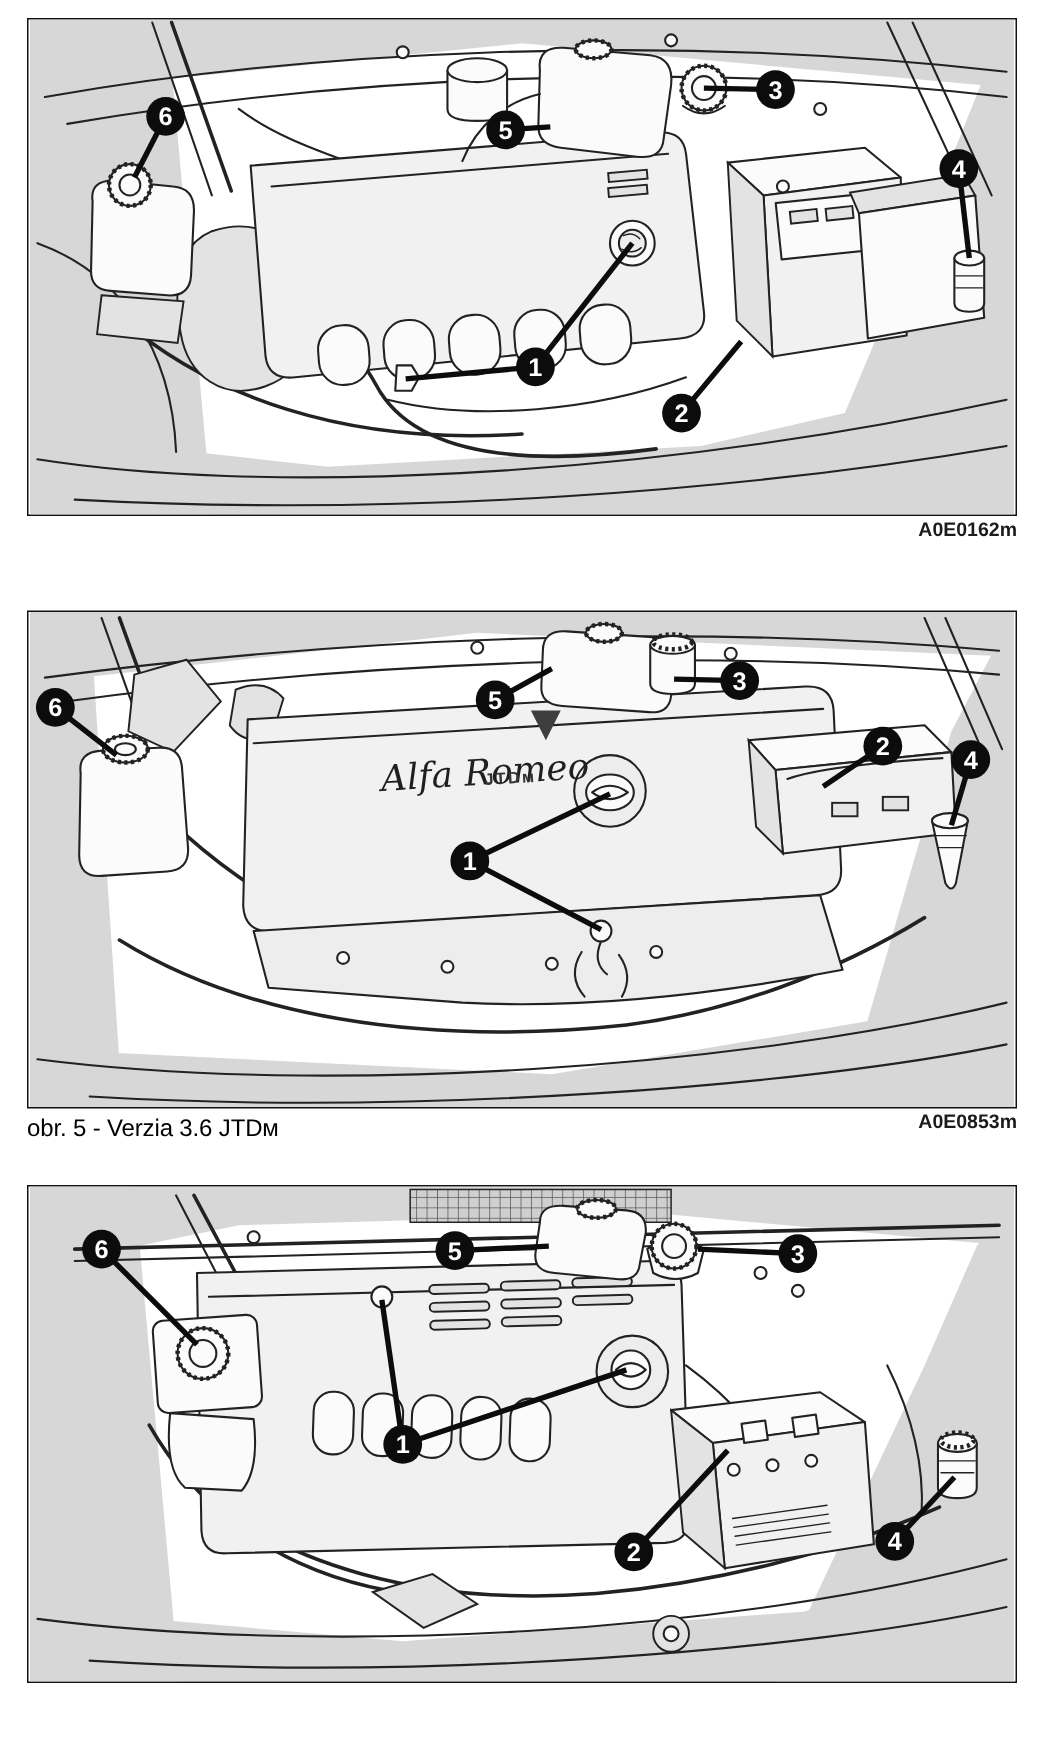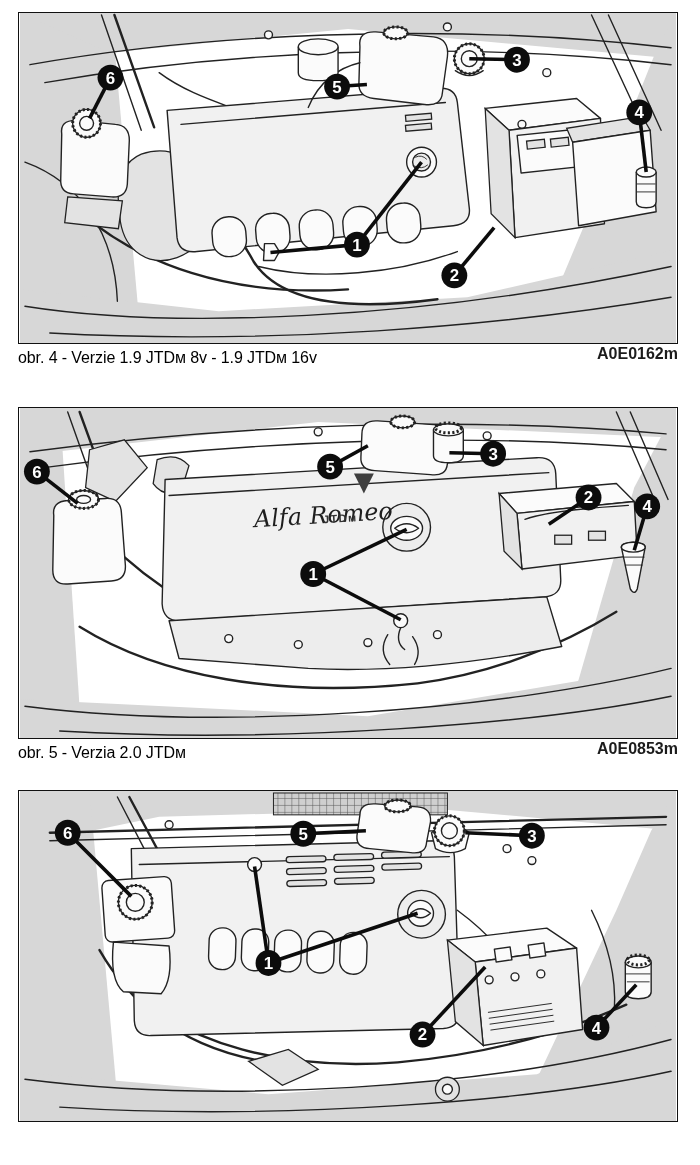--- a/index.html
+++ b/index.html
@@ -3,21 +3,21 @@
 <meta charset="utf-8">
 <style>
   html,body{margin:0;padding:0;background:#fff;}
   body{width:700px;height:1165px;font-family:"Liberation Sans",sans-serif;overflow:hidden;}
   .page{padding:12px 0 0 18px;}
   .figblock{width:660px;}
   .frame{width:660px;height:332px;border:1.6px solid #111;box-sizing:border-box;background:#fff;overflow:hidden;}
   .frame svg{display:block;width:100%;height:100%;}
   .caprow{position:relative;width:660px;height:26px;}
   .caption{position:absolute;left:0;top:5px;font-size:16px;color:#000;letter-spacing:-0.1px;white-space:nowrap;}
-  .code{position:absolute;right:0;top:1px;font-size:16px;font-weight:700;color:#1c1c1c;}
+  .code{position:absolute;right:0;top:1px;font-size:13px;font-weight:700;color:#1c1c1c;}
   .sp1{margin-bottom:37px;}
   .sp2{margin-bottom:25px;}
   
   svg .ln{fill:none;stroke:#222;stroke-width:1.4;stroke-linejoin:round;stroke-linecap:round;}
   svg .thk{stroke-width:2.4;}
   svg .thin{stroke-width:0.9;}
   svg .w{fill:#fbfbfb;stroke:#222;stroke-width:1.4;stroke-linejoin:round;}
   svg .f1{fill:#f1f1f1;}
   svg .f2{fill:#ededed;}
   svg .g1{fill:#e3e3e3;stroke:#222;stroke-width:1.3;}
@@ -149,21 +149,20 @@
             <circle cx="623" cy="100" r="13" class="co-c"></circle>
             <text x="623" y="106" class="co-t">4</text>
             <circle cx="319" cy="74" r="13" class="co-c"></circle>
             <text x="319" y="80" class="co-t">5</text>
             <circle cx="91" cy="65" r="13" class="co-c"></circle>
             <text x="91" y="71" class="co-t">6</text>
           </g>
       </svg>
     </div>
     <div class="caprow">
-      <span class="caption">obr. 4 - Verzie 1.9 JTDм 8v - 1.9 JTDм 16v</span>
       <span class="code">A0E0162m</span>
     </div>
   </div>
 
   <div class="figblock sp2">
     <div class="frame">
       <svg viewBox="0 0 660 332">
         <g class="art">
           <polygon class="g2" points="0,0 660,0 660,30 300,14 0,48"></polygon>
           <polygon class="g2" points="0,0 40,0 62,332 0,332"></polygon>
@@ -264,21 +263,21 @@
             <circle cx="631" cy="99" r="13" class="co-c"></circle>
             <text x="631" y="105" class="co-t">4</text>
             <circle cx="312" cy="59" r="13" class="co-c"></circle>
             <text x="312" y="65" class="co-t">5</text>
             <circle cx="17" cy="64" r="13" class="co-c"></circle>
             <text x="17" y="70" class="co-t">6</text>
           </g>
       </svg>
     </div>
     <div class="caprow">
-      <span class="caption">obr. 5 - Verzia 2.0 JTDм</span>
+      <span class="caption">obr. 5 - Verzia 3.6 JTDм</span>
       <span class="code">A0E0853m</span>
     </div>
   </div>
 
   <div class="figblock">
     <div class="frame">
       <svg viewBox="0 0 660 332">
         <defs>
           <pattern id="mesh3" width="7" height="7" patternUnits="userSpaceOnUse">
             <rect width="7" height="7" fill="#cfcfcf"></rect>

